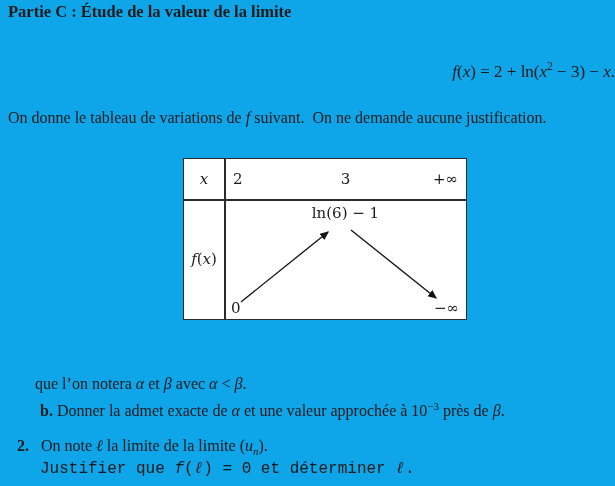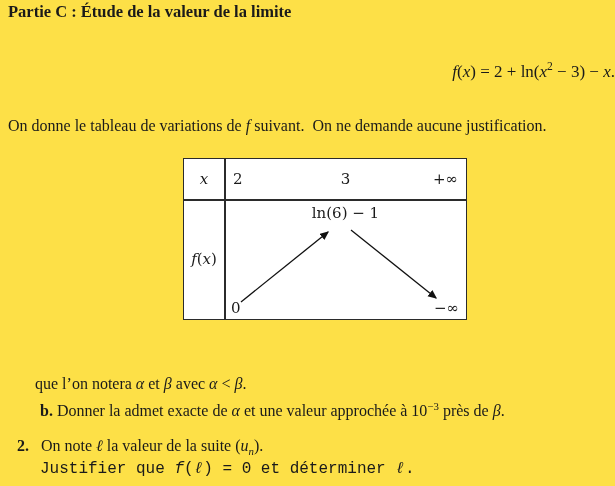--- a/index.html
+++ b/index.html
@@ -1,21 +1,21 @@
 <!DOCTYPE html>
 <html><head>
 <meta charset="utf-8">
 <style>
   html,body{margin:0;padding:0;background:#fff;}
-  .page{position:relative;width:615px;height:486px;background:#fde047;
+  .page{position:relative;width:615px;height:486px;background:#0ea5e9;
         font-family:"Liberation Serif","DejaVu Serif",serif;color:#1a1a1a;overflow:hidden;}
   .line{position:absolute;white-space:pre;font-size:16px;line-height:22px;}
   .title{position:absolute;left:8px;top:2px;margin:0;font-size:16.5px;font-weight:bold;white-space:pre;}
   .formula{position:absolute;left:0;top:60px;width:100%;text-align:right;font-size:17px;white-space:pre;}
-  .il1{left:8px;top:29px;} .il2{left:8px;top:88px;} .il3{left:8px;top:115px;}
+  .il1{left:8px;top:29px;} .il2{left:8px;top:88px;} .il3{left:8px;top:107px;}
   .q1a1{left:17px;top:349px;} .q1a2{left:35px;top:373px;} .q1b{left:40px;top:395px;}
   .q2l1{left:17px;top:435px;} .q2l2{left:40px;top:458px;font-family:Liberation Mono, monospace;}
   .seg-b{font-weight:bold;}
   .seg-i{font-style:italic;}
   .seg-sup{font-size:0.68em;vertical-align:super;}
   .seg-subi{font-size:0.68em;vertical-align:sub;font-style:italic;}
   .vtable{position:absolute;left:183px;top:158px;width:284px;height:162px;
           border:1.5px solid #2b2b2b;box-sizing:border-box;
           font-family:"DejaVu Serif",serif;font-size:15px;background:#fff;}
   .vt-col-divider{position:absolute;left:40px;top:0;bottom:0;width:1.5px;background:#2b2b2b;}
@@ -59,16 +59,16 @@
           <path d="M0,0 L7,3 L0,6 z" fill="#111"></path>
         </marker>
       </defs>
       <line x1="57" y1="143" x2="144" y2="73" stroke="#111" stroke-width="1.3" marker-end="url(#ah)"></line>
       <line x1="167" y1="71" x2="252" y2="139" stroke="#111" stroke-width="1.3" marker-end="url(#ah)"></line>
     </svg>
   </div>
 
   <div class="line q1a2"><span>que l’on notera </span><span class="seg-i">α</span><span> et </span><span class="seg-i">β</span><span> avec </span><span class="seg-i">α</span><span> &lt; </span><span class="seg-i">β</span><span>.</span></div>
   <div class="line q1b"><span class="seg-b">b.</span><span> Donner la admet exacte de </span><span class="seg-i">α</span><span> et une valeur approchée à 10</span><span class="seg-sup">−3</span><span> près de </span><span class="seg-i">β</span><span>.</span></div>
-  <div class="line q2l1"><span class="seg-b">2.</span><span>   On note </span><span class="seg-i">ℓ</span><span> la valeur de la suite (</span><span class="seg-i">u</span><span class="seg-subi">n</span><span>).</span></div>
+  <div class="line q2l1"><span class="seg-b">2.</span><span>   On note </span><span class="seg-i">ℓ</span><span> la limite de la limite (</span><span class="seg-i">u</span><span class="seg-subi">n</span><span>).</span></div>
   <div class="line q2l2"><span>Justifier que </span><span class="seg-i">f</span><span>(</span><span class="seg-i">ℓ</span><span>) = 0 et déterminer </span><span class="seg-i">ℓ</span><span>.</span></div>
 
 </div>
 
 </body></html>

